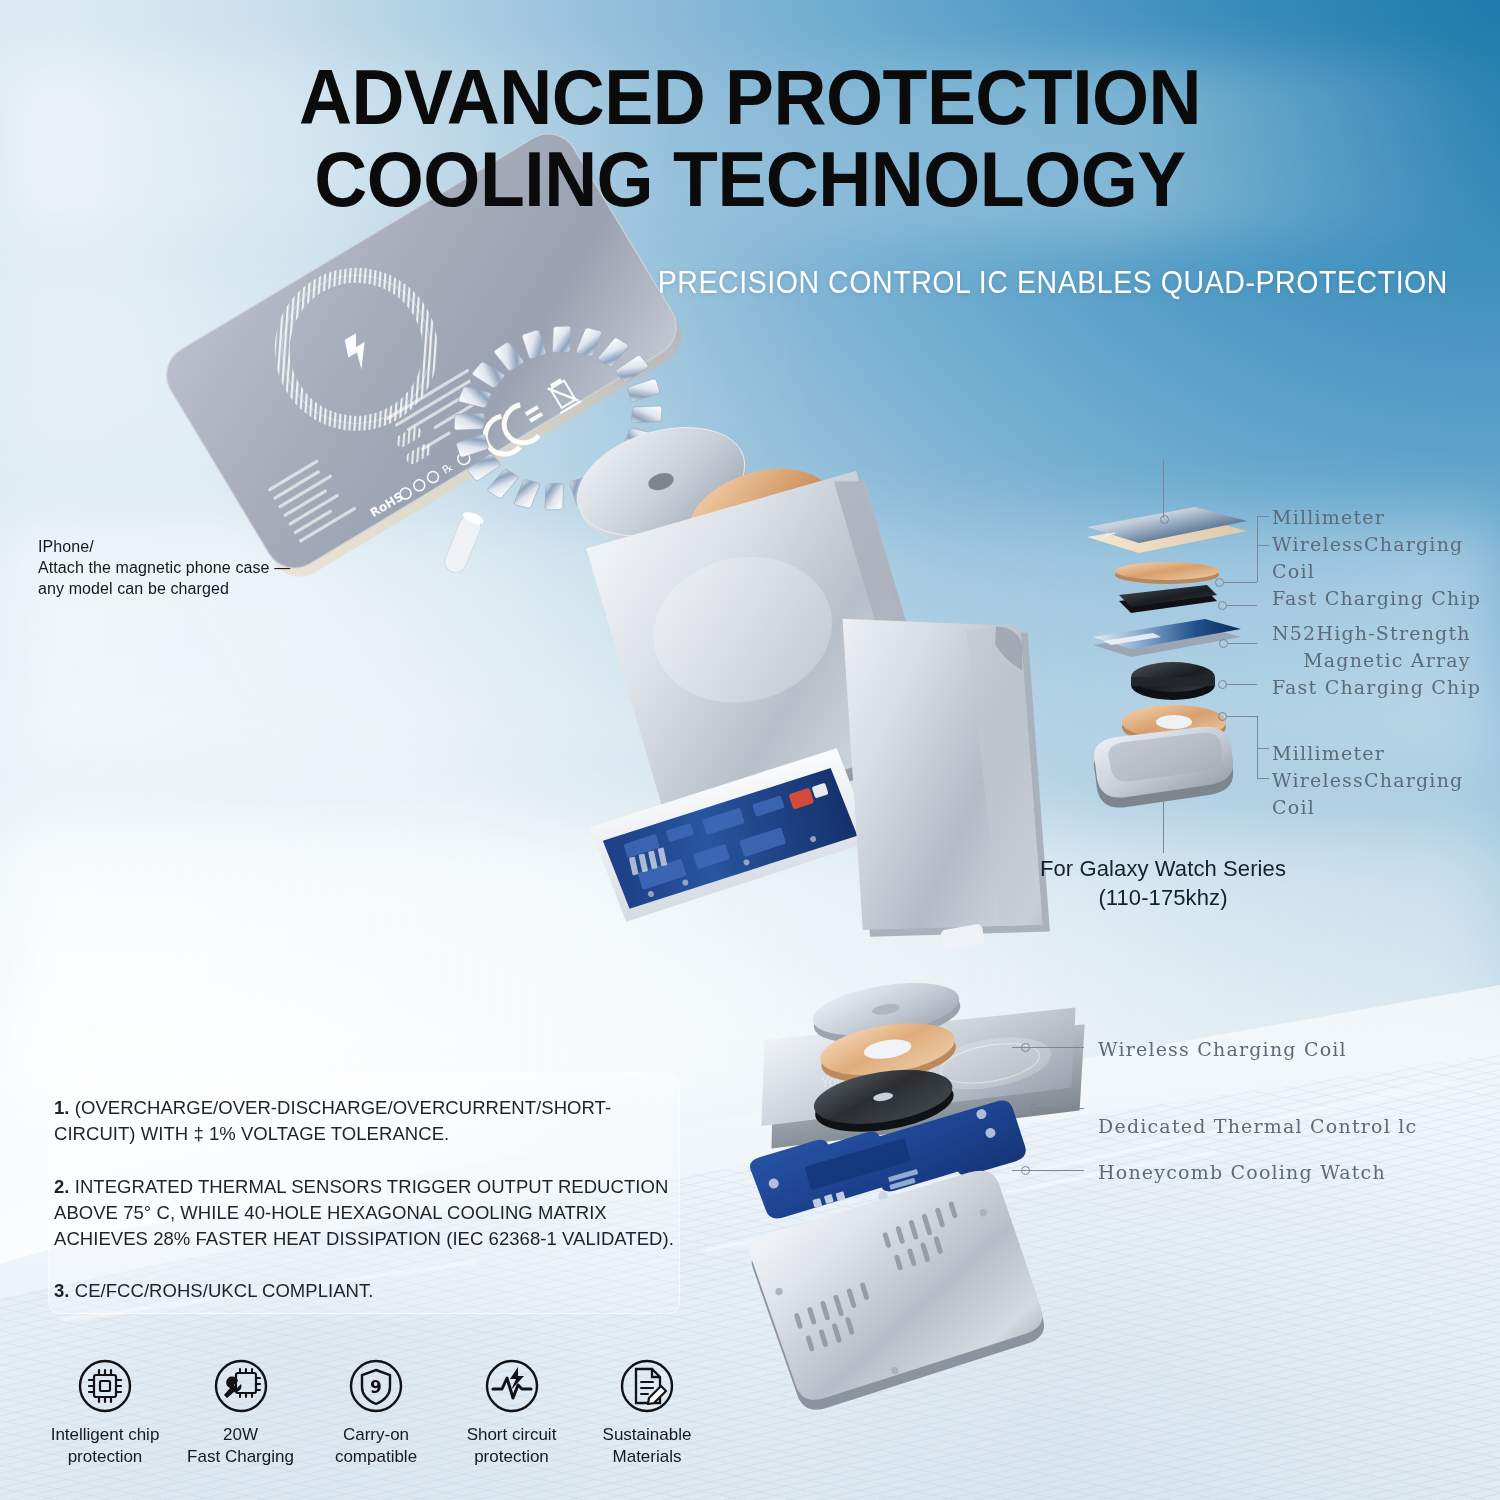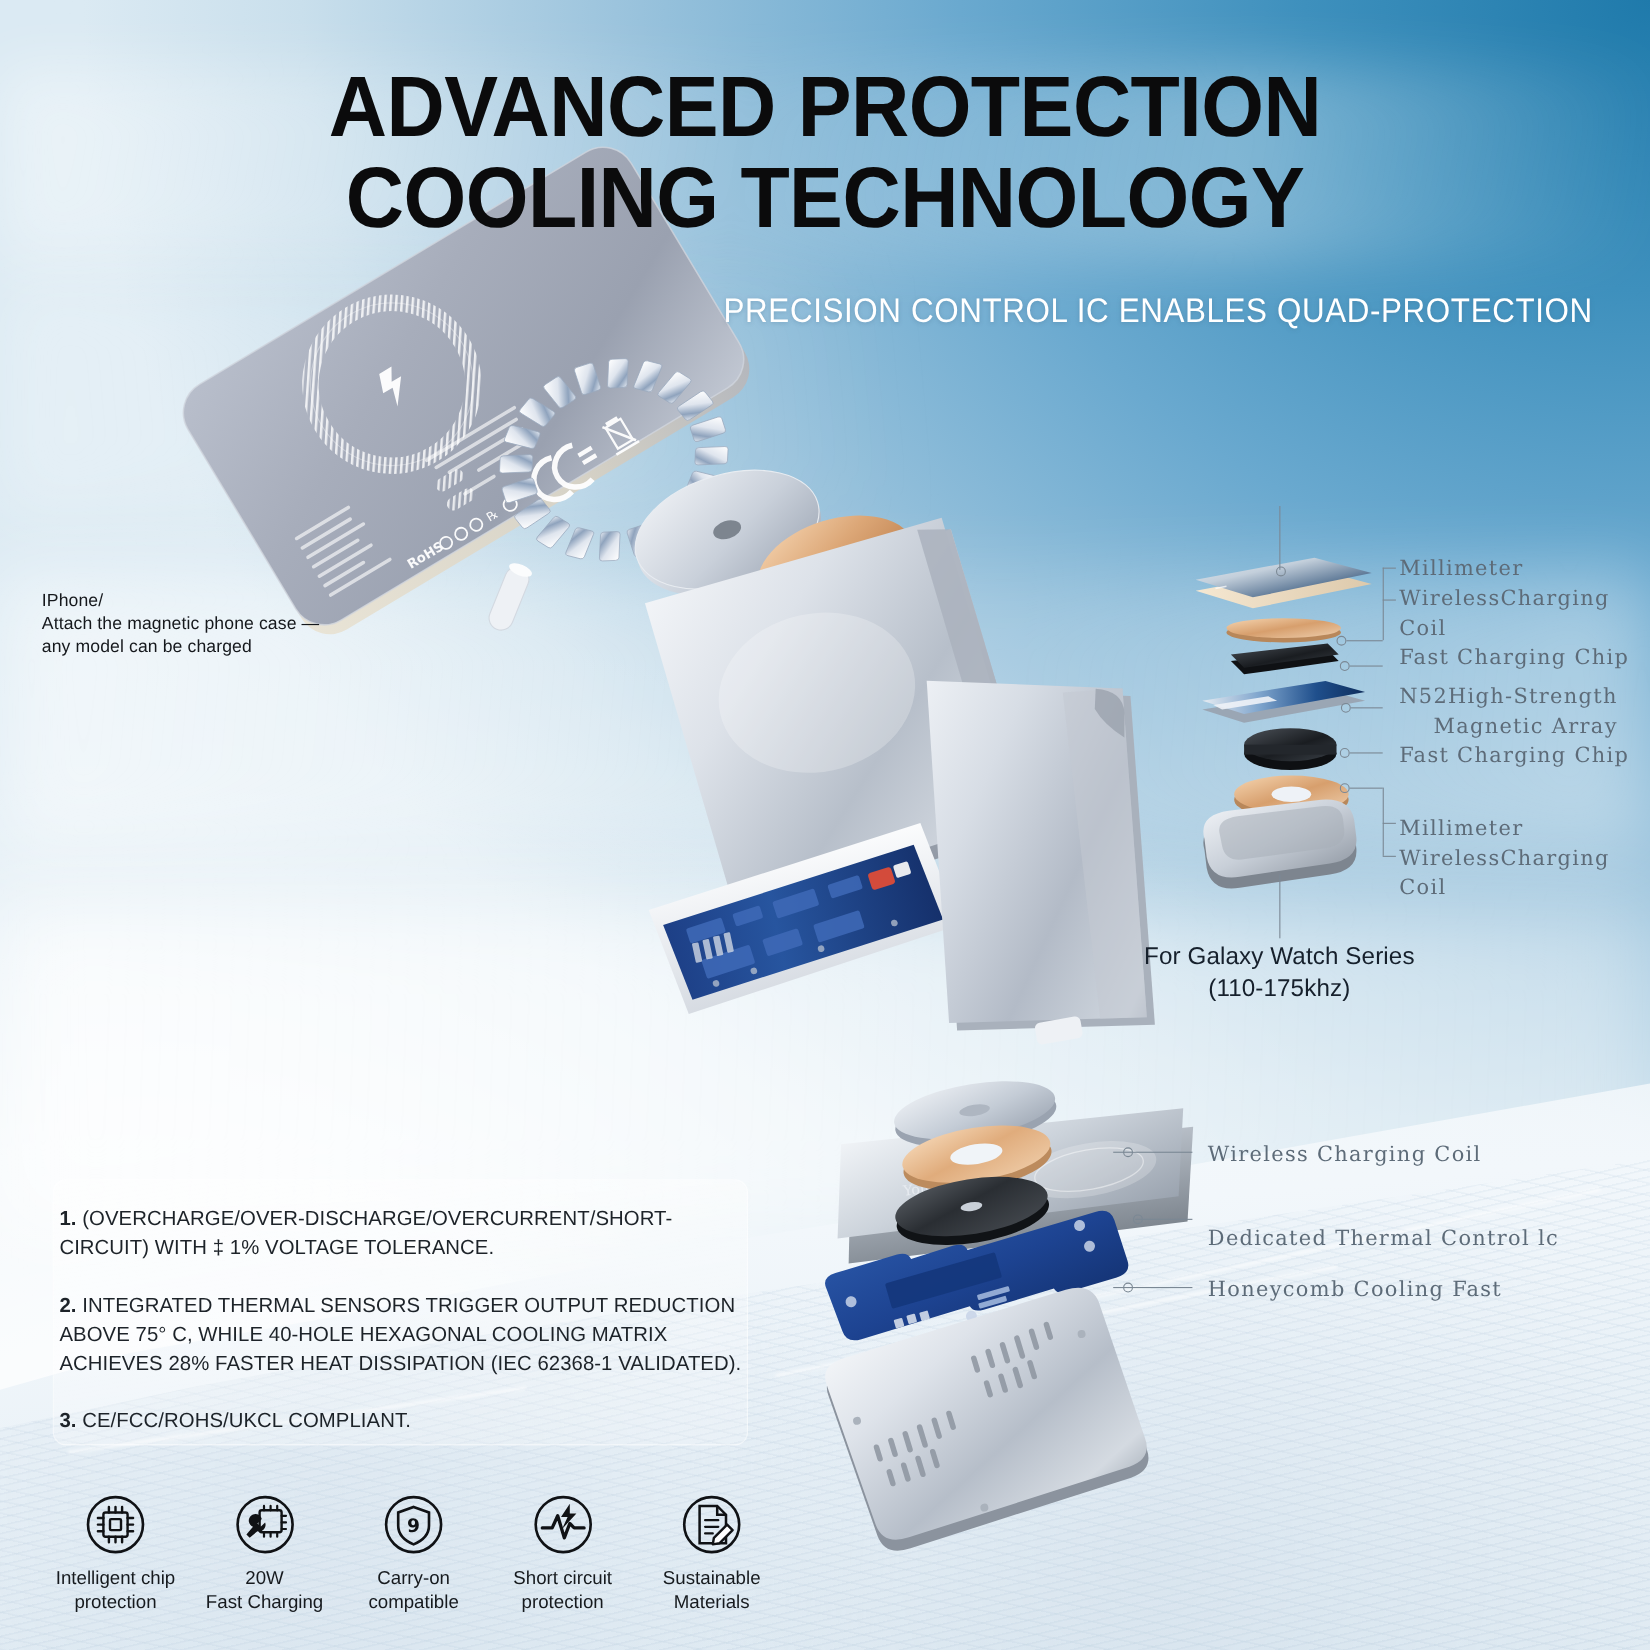--- a/index.html
+++ b/index.html
@@ -580,21 +580,21 @@
 WirelessCharging Coil</div>
   <div class="calloutlabel" style="left:1272px;top:585px;">Fast Charging Chip</div>
   <div class="calloutlabel" style="left:1272px;top:620px;text-align:right;">N52High-Strength
 Magnetic Array</div>
   <div class="calloutlabel" style="left:1272px;top:674px;">Fast Charging Chip</div>
   <div class="calloutlabel" style="left:1272px;top:740px;">Millimeter
 WirelessCharging Coil</div>
 
   <div class="calloutlabel" style="left:1098px;top:1036px;">Wireless Charging Coil</div>
   <div class="calloutlabel" style="left:1098px;top:1097px;margin-top:16px;">Dedicated Thermal Control lc</div>
-  <div class="calloutlabel" style="left:1098px;top:1159px;">Honeycomb Cooling Fast</div>
+  <div class="calloutlabel" style="left:1098px;top:1159px;">Honeycomb Cooling Watch</div>
 
   <div class="tips-panel"></div>
   <div class="tips-body">
     <p><b>1.</b> <span>(OVERCHARGE/OVER-DISCHARGE/OVERCURRENT/SHORT-CIRCUIT) WITH ‡ 1% VOLTAGE TOLERANCE.</span></p>
     <p><b>2.</b> <span>INTEGRATED THERMAL SENSORS TRIGGER OUTPUT REDUCTION ABOVE 75° C, WHILE 40-HOLE HEXAGONAL COOLING MATRIX ACHIEVES 28% FASTER HEAT DISSIPATION (IEC 62368-1 VALIDATED).</span></p>
     <p><b>3.</b> <span>CE/FCC/ROHS/UKCL COMPLIANT.</span></p>
   </div>
 
   <div class="features">
 

